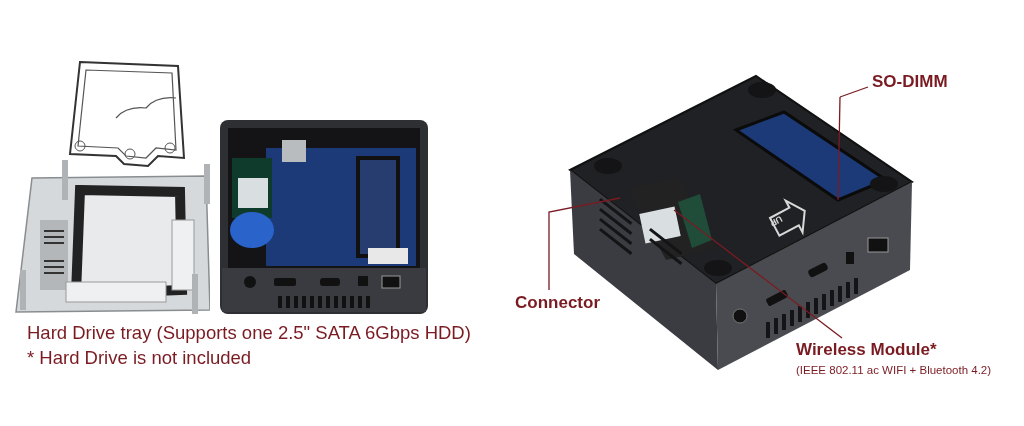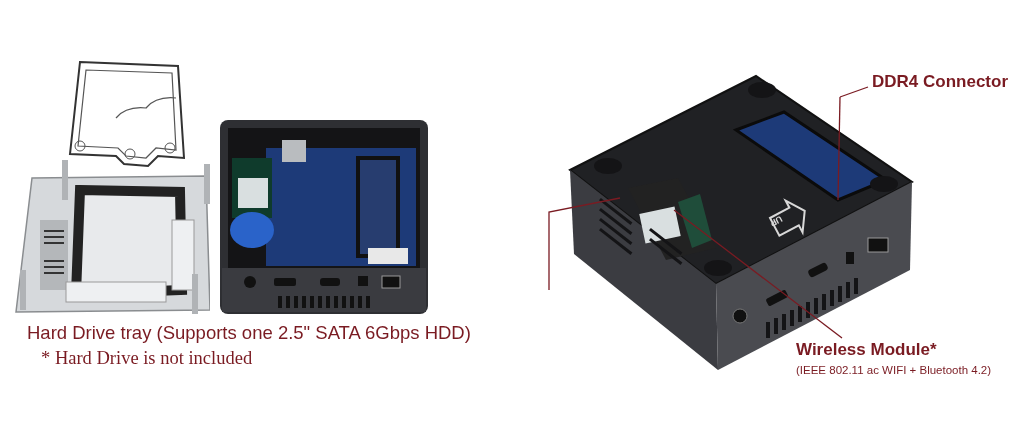--- a/index.html
+++ b/index.html
@@ -74,21 +74,21 @@
         <rect x="116" y="178" width="4" height="12"></rect>
         <rect x="124" y="178" width="4" height="12"></rect>
       <rect x="132" y="178" width="4" height="12"></rect>
         <rect x="140" y="178" width="4" height="12"></rect>
         <rect x="148" y="178" width="4" height="12"></rect>
     </g>
   </svg>
 </div>
 
 <div class="abs caption" style="left:27px;top:321px;">Hard Drive tray (Supports one 2.5" SATA 6Gbps HDD)</div>
-<div class="abs caption" style="left:41px;top:346px;font-family:Liberation Serif, serif;">* Hard Drive is not included</div>
+<div class="abs caption" style="left:27px;top:346px;">* Hard Drive is not included</div>
 
 <div class="abs" style="left:566px;top:70px;">
   <svg width="350" height="300" viewBox="0 0 350 300">
 
     <polygon points="4,100 190,6 346,112 150,214" fill="#202124" stroke="#111" stroke-width="2"></polygon>
 
     <polygon points="4,100 150,214 152,300 8,184" fill="#3b3c41"></polygon>
 
     <polygon points="150,214 346,112 344,200 152,300" fill="#4a4b50"></polygon>
 
@@ -141,22 +141,23 @@
 <div class="abs" style="left:770px;top:216px;color:#d8d8d8;font-size:9px;font-weight:bold;transform:rotate(152deg);">UP</div>
 
 <svg class="abs" width="1024" height="426" style="left:0;top:0;pointer-events:none;">
   <polyline points="840,97 868,87" fill="none" stroke="#7a1b22" stroke-width="1.3"></polyline>
   <polyline points="840,97 838,200" fill="none" stroke="#7a1b22" stroke-width="1.3"></polyline>
   <polyline points="549,290 549,212 620,198" fill="none" stroke="#7a1b22" stroke-width="1.3"></polyline>
   <polyline points="674,210 842,338" fill="none" stroke="#7a1b22" stroke-width="1.3"></polyline>
 </svg>
 
 <div class="abs" style="left:872px;top:72px;">
-  <div class="callout-bold">DDR4 Connector</div>
+  <div class="callout-bold">SO-DIMM</div>
 </div>
 
 <div class="abs" style="left:515px;top:293px;">
+  <div class="callout-bold">Connector</div>
 </div>
 
 <div class="abs" style="left:796px;top:340px;">
   <div class="callout-bold">Wireless Module*</div>
   <div class="callout-small" style="margin-top:4px;text-align:center;">(IEEE 802.11 ac WIFI + Bluetooth 4.2)</div>
 </div>
 
 </body></html>

